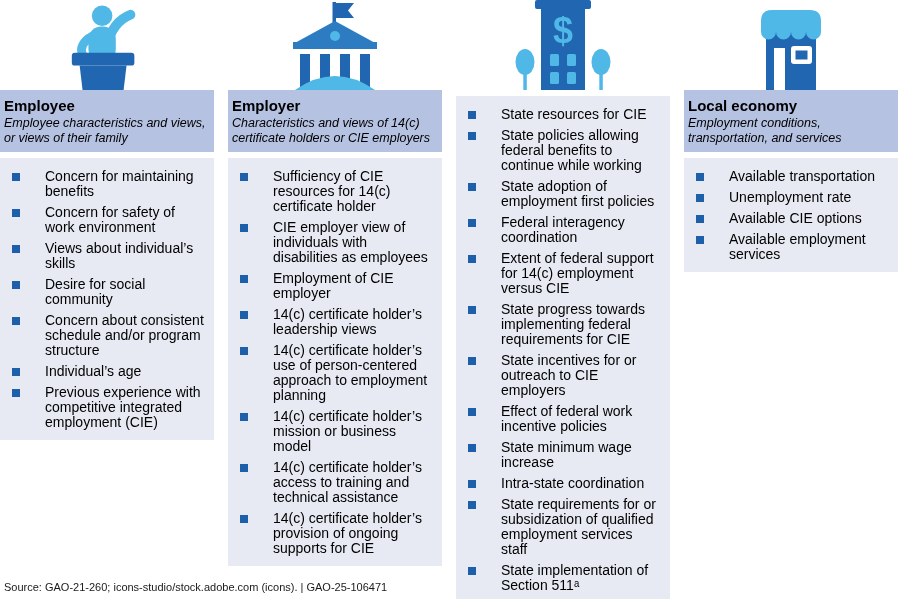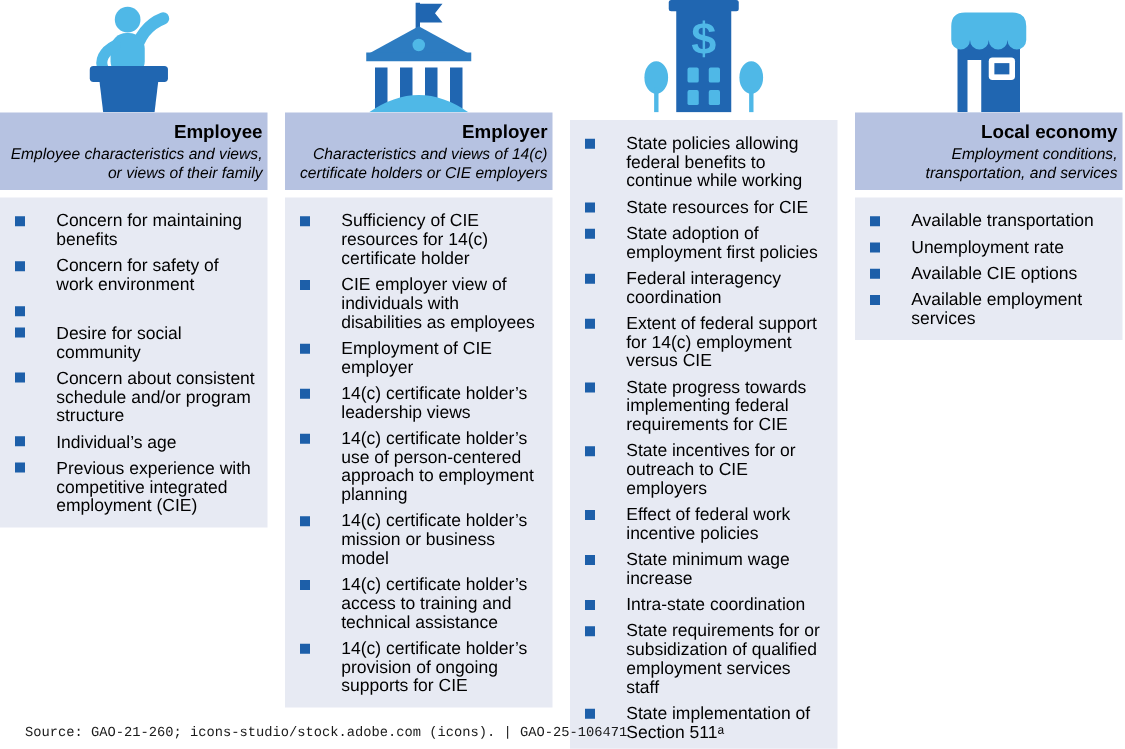--- a/index.html
+++ b/index.html
@@ -7,34 +7,34 @@
     width:900px;height:599px;position:relative;background:#ffffff;
     font-family:"Liberation Sans",sans-serif;color:var(--text,#000);
     overflow:hidden;
   }
   .columns{display:flex;gap:14px;align-items:flex-start;}
   .column{flex:0 0 214px;width:214px;display:flex;flex-direction:column;}
   .icon-area{height:90px;display:flex;justify-content:center;align-items:flex-end;overflow:hidden;}
   .icon-area svg{display:block;}
   .band{
     background:var(--band,#b6c2e1);min-height:62px;box-sizing:border-box;
-    padding:7px 4px 5px;text-align:right;
+    padding:7px 4px 5px;text-align:left;
   }
   .band .title{font-size:15px;font-weight:bold;line-height:18px;}
   .band .subtitle{font-size:12.5px;font-style:italic;line-height:15px;margin-top:1px;}
   .panel{
     background:var(--panel,#e7eaf3);margin-top:6px;box-sizing:border-box;
     padding:11px 8px 8px 12px;
   }
   ul.factor-list{list-style:none;margin:0;padding:0;}
   li.factor{display:flex;gap:25px;margin:0 0 6px 0;font-size:14px;line-height:15px;}
   li.factor:last-child{margin-bottom:2px;}
   .bullet{flex:0 0 8px;width:8px;height:8px;background:var(--bullet,#1d5fa9);margin-top:3.5px;}
   .source{
-    position:absolute;left:20px;bottom:5px;font-size:11px;line-height:13px;color:#1a1a1a;font-family:Liberation Mono, monospace;
+    position:absolute;left:4px;bottom:5px;font-size:11px;line-height:13px;color:#1a1a1a;
   }
 </style>
 </head>
 <body>
 
 <div class="columns">
   <div class="column">
     <div class="icon-area">
 
       <svg width="98" height="86" viewBox="0 0 100 88">
@@ -59,20 +59,21 @@
       <li class="factor">
           <span class="bullet"></span>
           <span>Concern for maintaining benefits</span>
         </li>
           <li class="factor">
           <span class="bullet"></span>
           <span>Concern for safety of work environment</span>
         </li>
           <li class="factor">
           <span class="bullet"></span>
+          <span>Views about individual’s skills</span>
         </li>
           <li class="factor">
           <span class="bullet"></span>
           <span>Desire for social community</span>
         </li>
           <li class="factor">
           <span class="bullet"></span>
           <span>Concern about consistent schedule and/or program structure</span>
         </li>
           <li class="factor">
@@ -167,25 +168,25 @@
       </svg>
 
     </div>
 
 
     <div class="panel">
       <ul class="factor-list">
 
       <li class="factor">
           <span class="bullet"></span>
+          <span>State resources for CIE</span>
+        </li>
+          <li class="factor">
+          <span class="bullet"></span>
           <span>State policies allowing federal benefits to continue while working</span>
-        </li>
-          <li class="factor">
-          <span class="bullet"></span>
-          <span>State resources for CIE</span>
         </li>
           <li class="factor">
           <span class="bullet"></span>
           <span>State adoption of employment first policies</span>
         </li>
           <li class="factor">
           <span class="bullet"></span>
           <span>Federal interagency coordination</span>
         </li>
           <li class="factor">

